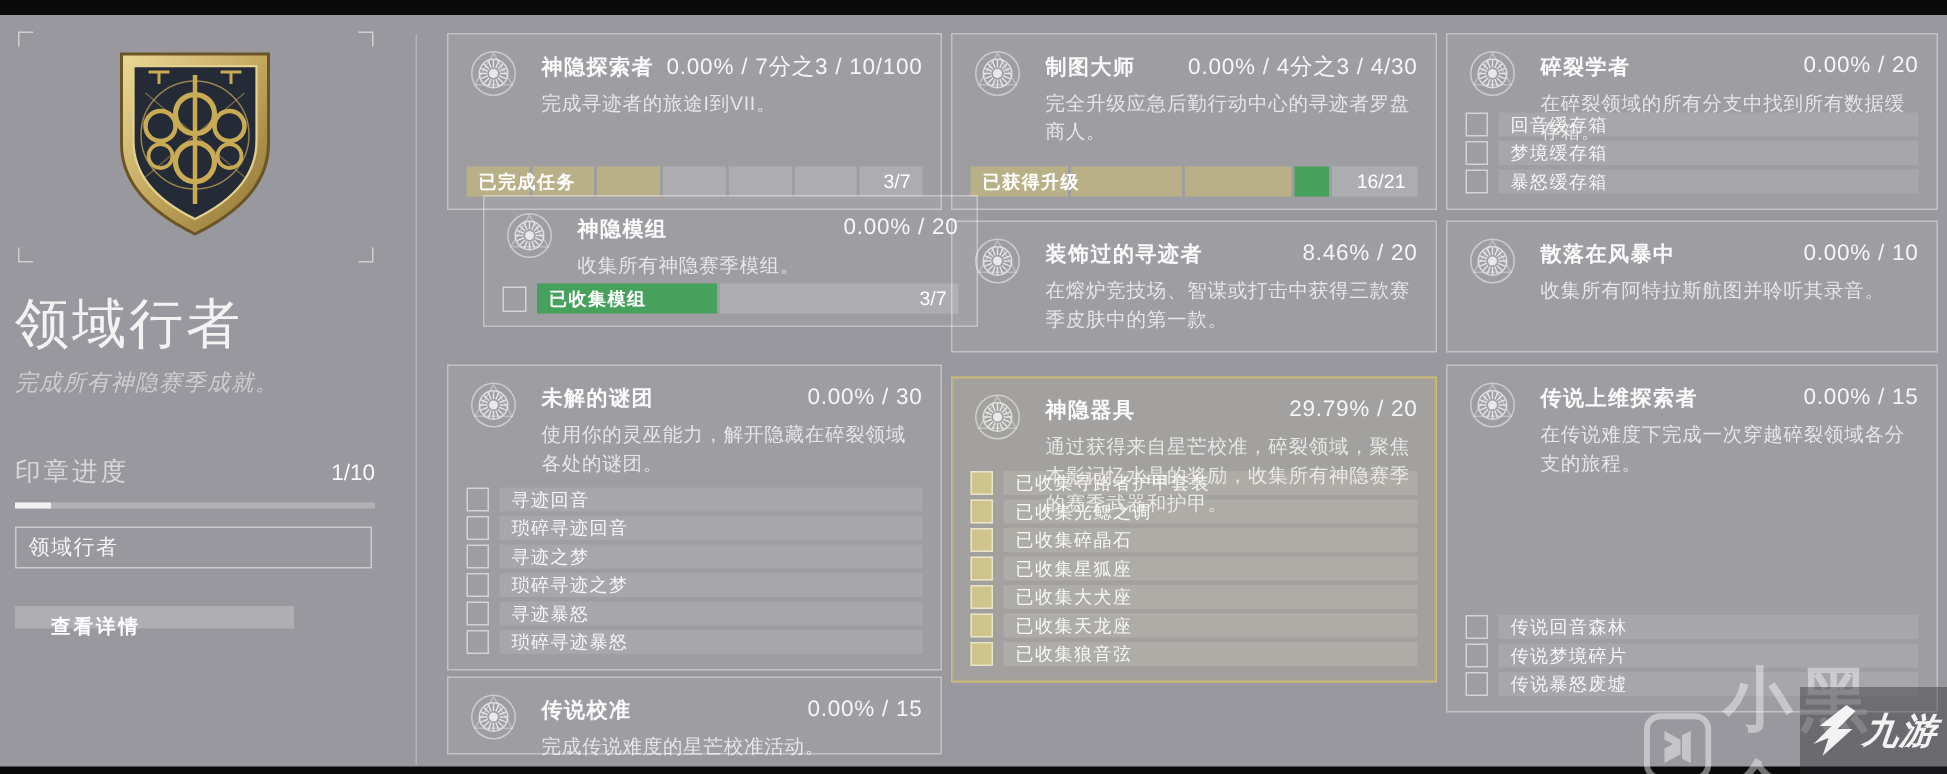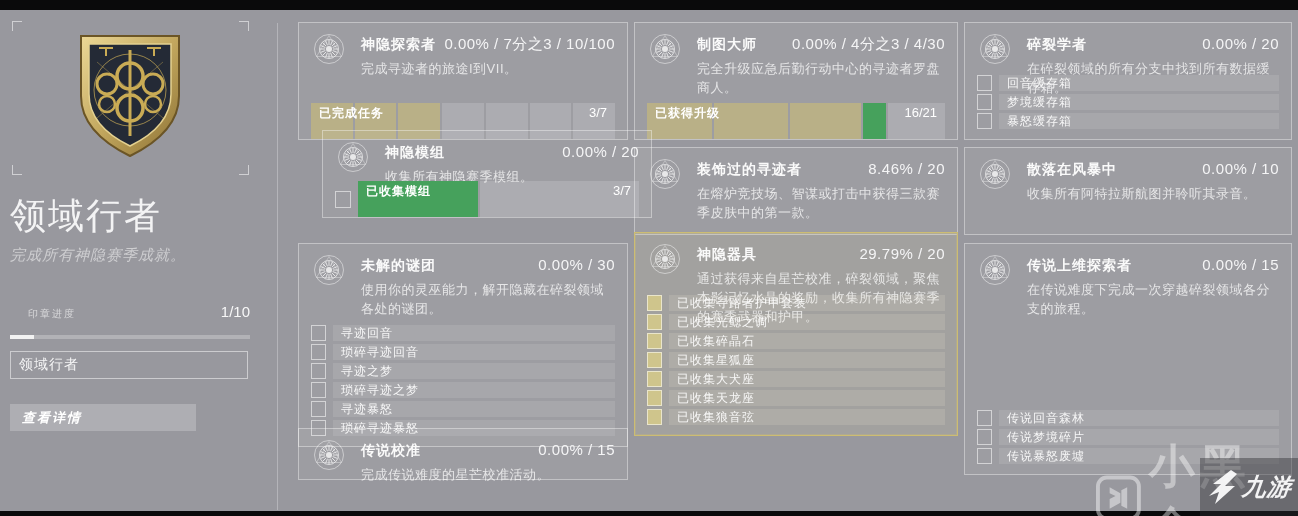--- a/index.html
+++ b/index.html
@@ -16,42 +16,42 @@
   .sidebar{position:absolute;left:0;top:0;width:286px;height:516px;}
   .corner{position:absolute;width:9px;height:9px;border:0 solid rgba(255,255,255,0.55);}
   .corner.tl{left:12px;top:21px;border-left-width:1px;border-top-width:1px;}
   .corner.tr{left:239px;top:21px;border-right-width:1px;border-top-width:1px;}
   .corner.bl{left:12px;top:165px;border-left-width:1px;border-bottom-width:1px;}
   .corner.br{left:239px;top:165px;border-right-width:1px;border-bottom-width:1px;}
   .emblem{position:absolute;left:77px;top:32px;}
   .side-title{position:absolute;left:10px;top:192px;font-size:36px;font-weight:500;color:#f3f3f4;letter-spacing:2px;}
   .side-sub{position:absolute;left:10px;top:246px;font-size:15px;font-style:italic;color:rgba(255,255,255,0.52);letter-spacing:1px;}
   .seal-progress-row{position:absolute;left:10px;top:303px;width:240px;display:flex;justify-content:space-between;align-items:baseline;}
-  .seal-progress-label{font-size:10px;color:rgba(255,255,255,0.62);letter-spacing:2px;margin-left:18px;}
+  .seal-progress-label{font-size:17px;color:rgba(255,255,255,0.62);letter-spacing:2px;}
   .seal-progress-value{font-size:15px;color:rgba(255,255,255,0.92);text-align:right;}
   .seal-bar{position:absolute;left:10px;top:335px;width:240px;height:4px;background:rgba(255,255,255,0.25);}
   .seal-bar-fill{height:100%;background:#f2f2f2;}
   .seal-input{position:absolute;left:10px;top:351px;width:238px;height:28px;box-sizing:border-box;
     border:1px solid rgba(255,255,255,0.5);background:transparent;color:rgba(255,255,255,0.9);
     font-size:14px;padding:0 0 0 8px;letter-spacing:1px;font-family:inherit;outline:none;}
-  .details-btn{position:absolute;left:10px;top:404px;width:186px;height:27px;line-height:27px;
+  .details-btn{position:absolute;left:10px;top:404px;width:186px;height:15px;line-height:27px;
     background:rgba(255,255,255,0.22);color:#fff;font-size:13px;font-weight:700;
-    padding-left:12px;letter-spacing:2px;box-sizing:border-box;cursor:pointer;font-style:italic;}
+    padding-left:24px;letter-spacing:2px;box-sizing:border-box;cursor:pointer;}
   .divider{position:absolute;left:277px;top:23px;width:1px;height:487px;background:rgba(255,255,255,0.28);}
 
   
   .card{position:absolute;box-sizing:border-box;border:1px solid rgba(255,255,255,0.38);background:rgba(255,255,255,0.05);}
   .card.hl{border-color:#cdbd72;background:rgba(232,221,170,0.13);box-shadow:inset 0 0 0 1px rgba(205,189,114,0.3);}
   .card-icon{position:absolute;left:12px;top:8px;opacity:.85;}
   .card-title{position:absolute;left:62px;top:13px;font-size:14px;font-weight:700;color:#fafafa;letter-spacing:1px;white-space:nowrap;font-family:Liberation Mono, monospace;}
   .card-stats{position:absolute;right:12px;top:12px;font-size:15px;color:#f5f5f6;letter-spacing:0.5px;white-space:nowrap;}
   .card-desc{position:absolute;left:62px;top:36px;right:14px;font-size:13px;line-height:19px;color:rgba(255,255,255,0.74);letter-spacing:0.5px;}
   .bar-row{position:absolute;left:12px;right:12px;bottom:8px;height:20px;display:flex;gap:7px;align-items:center;}
   .bar-checkbox{width:16px;height:17px;border:1px solid rgba(255,255,255,0.55);box-sizing:border-box;flex:none;}
-  .bar{position:relative;flex:1;height:36px;display:flex;gap:2px;}
+  .bar{position:relative;flex:1;height:20px;display:flex;gap:2px;}
   .seg{height:100%;}
   .bar-label{position:absolute;left:8px;top:0;line-height:20px;font-size:12px;font-weight:700;color:#fff;letter-spacing:1px;}
   .bar-value{position:absolute;right:8px;top:0;line-height:20px;font-size:13px;color:#fff;}
   .checklist{position:absolute;left:12px;right:12px;bottom:10px;display:flex;flex-direction:column;gap:3px;}
   .chk-row{display:flex;gap:7px;height:16px;}
   .chk-box{width:15px;height:16px;border:1px solid rgba(255,255,255,0.55);box-sizing:border-box;flex:none;background:transparent;}
   .chk-strip{flex:1;background:rgba(255,255,255,0.10);font-size:12px;line-height:16px;color:rgba(255,255,255,0.9);padding-left:8px;letter-spacing:1px;white-space:nowrap;overflow:hidden;}
   .card.hl .chk-strip{background:rgba(255,250,225,0.13);}
 
   
@@ -389,21 +389,21 @@
         <div class="chk-row">
          <div class="chk-box"></div>
          <div class="chk-strip">寻迹暴怒</div>
        </div>
         <div class="chk-row">
          <div class="chk-box"></div>
          <div class="chk-strip">琐碎寻迹暴怒</div>
        </div>
       </div>
     </div>
-    <div class="card hl" style="left: 634px; width: 324px; top: 232px; height: 204px;">
+    <div class="card hl" style="left: 634px; width: 324px; top: 251px; height: 204px;">
       <span class="card-icon"><svg width="36" height="36" viewBox="0 0 36 36">
     <g stroke="rgba(255,255,255,0.85)" fill="none" stroke-width="1">
       <circle cx="18" cy="18" r="14.5" opacity="0.65"></circle>
       <polygon points="18,4.5 30.5,25.5 5.5,25.5" opacity="0.45"></polygon>
       <circle cx="18" cy="18" r="9.5" opacity="0.9"></circle>
             <line x1="22" y1="18" x2="27" y2="18"></line>
             <line x1="21.695518130045148" y1="19.53073372946036" x2="26.31491579260158" y2="21.44415089128581"></line>
             <line x1="20.82842712474619" y1="20.82842712474619" x2="24.36396103067893" y2="24.36396103067893"></line>
             <line x1="19.53073372946036" y1="21.695518130045148" x2="21.44415089128581" y2="26.31491579260158"></line>
             <line x1="18" y1="22" x2="18" y2="27"></line>
@@ -491,21 +491,21 @@
         <div class="chk-row">
          <div class="chk-box"></div>
          <div class="chk-strip">传说梦境碎片</div>
        </div>
         <div class="chk-row">
          <div class="chk-box"></div>
          <div class="chk-strip">传说暴怒废墟</div>
        </div>
       </div>
     </div>
-    <div class="card" style="left: 298px; width: 330px; top: 428px; height: 52px;">
+    <div class="card" style="left: 298px; width: 330px; top: 451px; height: 52px;">
       <span class="card-icon"><svg width="36" height="36" viewBox="0 0 36 36">
     <g stroke="rgba(255,255,255,0.85)" fill="none" stroke-width="1">
       <circle cx="18" cy="18" r="14.5" opacity="0.65"></circle>
       <polygon points="18,4.5 30.5,25.5 5.5,25.5" opacity="0.45"></polygon>
       <circle cx="18" cy="18" r="9.5" opacity="0.9"></circle>
             <line x1="22" y1="18" x2="27" y2="18"></line>
             <line x1="21.695518130045148" y1="19.53073372946036" x2="26.31491579260158" y2="21.44415089128581"></line>
             <line x1="20.82842712474619" y1="20.82842712474619" x2="24.36396103067893" y2="24.36396103067893"></line>
             <line x1="19.53073372946036" y1="21.695518130045148" x2="21.44415089128581" y2="26.31491579260158"></line>
             <line x1="18" y1="22" x2="18" y2="27"></line>

